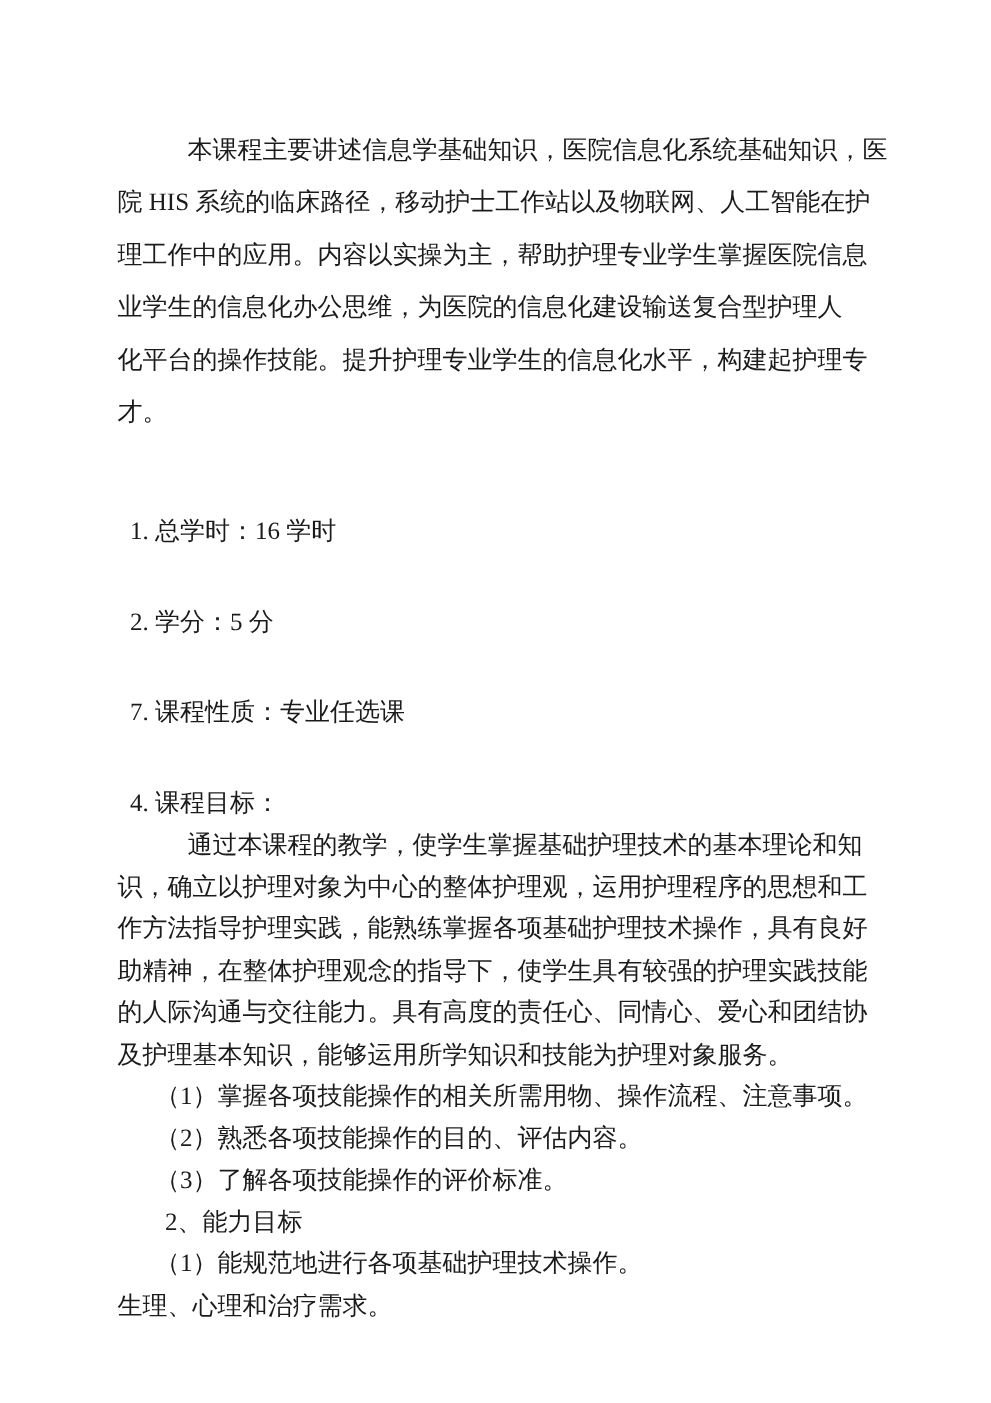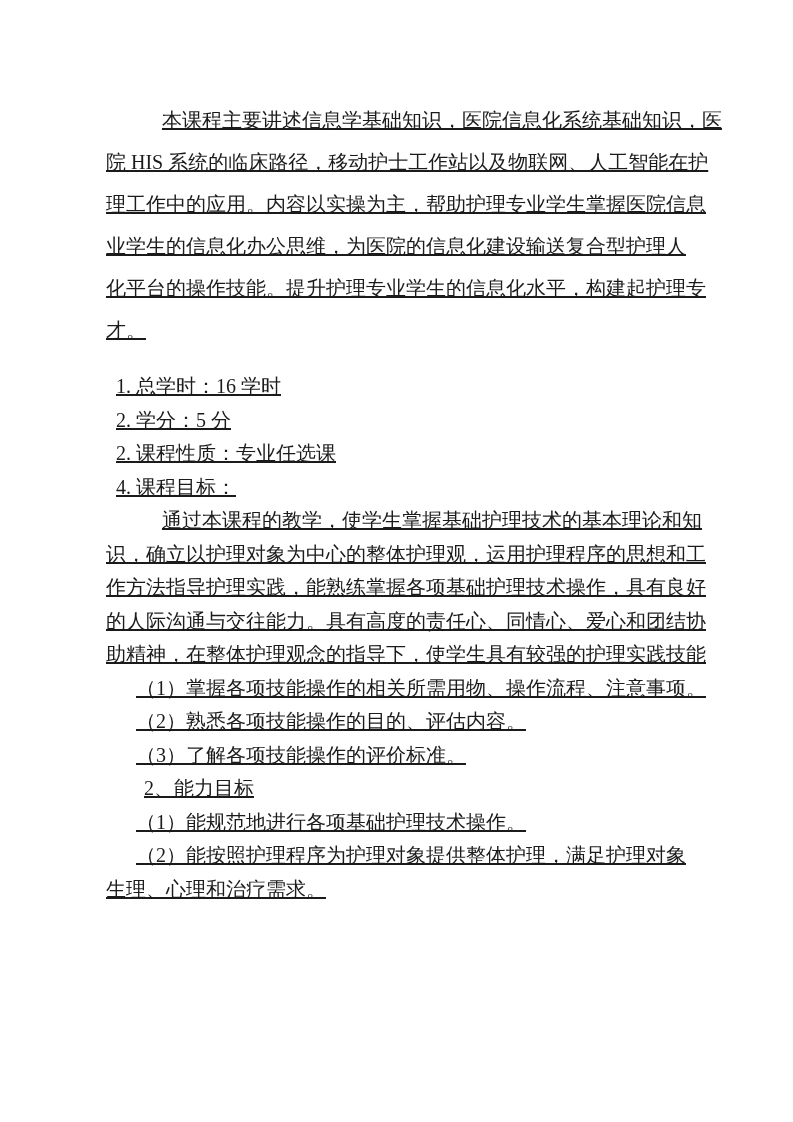--- a/index.html
+++ b/index.html
@@ -11,23 +11,22 @@
     position: relative;
     width: 793px;
     height: 1122px;
     background: #ffffff;
     overflow: hidden;
     font-family: "Liberation Serif", "DejaVu Serif", serif;
     color: #1b1b1b;
   }
   .block {
     position: absolute;
-    left: 106px;
+    left: 94px;
     width: 600px;
-    text-decoration: underline;
   }
   .block-intro {
     top: 99px;
   }
   .block-body {
     top: 370px;
   }
   .line {
     display: block;
     white-space: nowrap;
@@ -37,21 +36,21 @@
   .block-intro .line {
     height: 42px;
     line-height: 42px;
   }
   .block-body .line {
     height: 33.5px;
     line-height: 33.5px;
   }
   .indent-para { padding-left: 56px; }  
   .indent-name { padding-left: 20px; }  
-  .indent-num  { padding-left: 10px; }  
+  .indent-num  { padding-left: 10px; margin-top: 39px; }  
   .indent-head { padding-left: 38px; }  
   .indent-item { padding-left: 30px; }  
 </style>
 </head>
 <body>
 
 <div class="page">
 
   <div class="block block-intro">
     <div class="line indent-para">本课程主要讲述信息学基础知识，医院信息化系统基础知识，医</div>
@@ -59,33 +58,33 @@
     <div class="line">理工作中的应用。内容以实操为主，帮助护理专业学生掌握医院信息</div>
     <div class="line">业学生的信息化办公思维，为医院的信息化建设输送复合型护理人</div>
     <div class="line">化平台的操作技能。提升护理专业学生的信息化水平，构建起护理专</div>
     <div class="line">才。</div>
   </div>
 
   <div class="block block-body">
 
     <div class="line indent-num">1. 总学时：16 学时</div>
     <div class="line indent-num">2. 学分：5 分</div>
-    <div class="line indent-num">2. 课程性质：专业任选课</div>
+    <div class="line indent-num">7. 课程性质：专业任选课</div>
     <div class="line indent-num">4. 课程目标：</div>
 
     <div class="line indent-para">通过本课程的教学，使学生掌握基础护理技术的基本理论和知</div>
     <div class="line">识，确立以护理对象为中心的整体护理观，运用护理程序的思想和工</div>
     <div class="line">作方法指导护理实践，能熟练掌握各项基础护理技术操作，具有良好</div>
+    <div class="line">助精神，在整体护理观念的指导下，使学生具有较强的护理实践技能</div>
     <div class="line">的人际沟通与交往能力。具有高度的责任心、同情心、爱心和团结协</div>
-    <div class="line">助精神，在整体护理观念的指导下，使学生具有较强的护理实践技能</div>
+    <div class="line">及护理基本知识，能够运用所学知识和技能为护理对象服务。</div>
 
     <div class="line indent-item">（1）掌握各项技能操作的相关所需用物、操作流程、注意事项。</div>
     <div class="line indent-item">（2）熟悉各项技能操作的目的、评估内容。</div>
     <div class="line indent-item">（3）了解各项技能操作的评价标准。</div>
 
     <div class="line indent-head">2、能力目标</div>
     <div class="line indent-item">（1）能规范地进行各项基础护理技术操作。</div>
-    <div class="line indent-item">（2）能按照护理程序为护理对象提供整体护理，满足护理对象</div>
     <div class="line">生理、心理和治疗需求。</div>
 
   </div>
 
 </div>
 
 </body></html>

